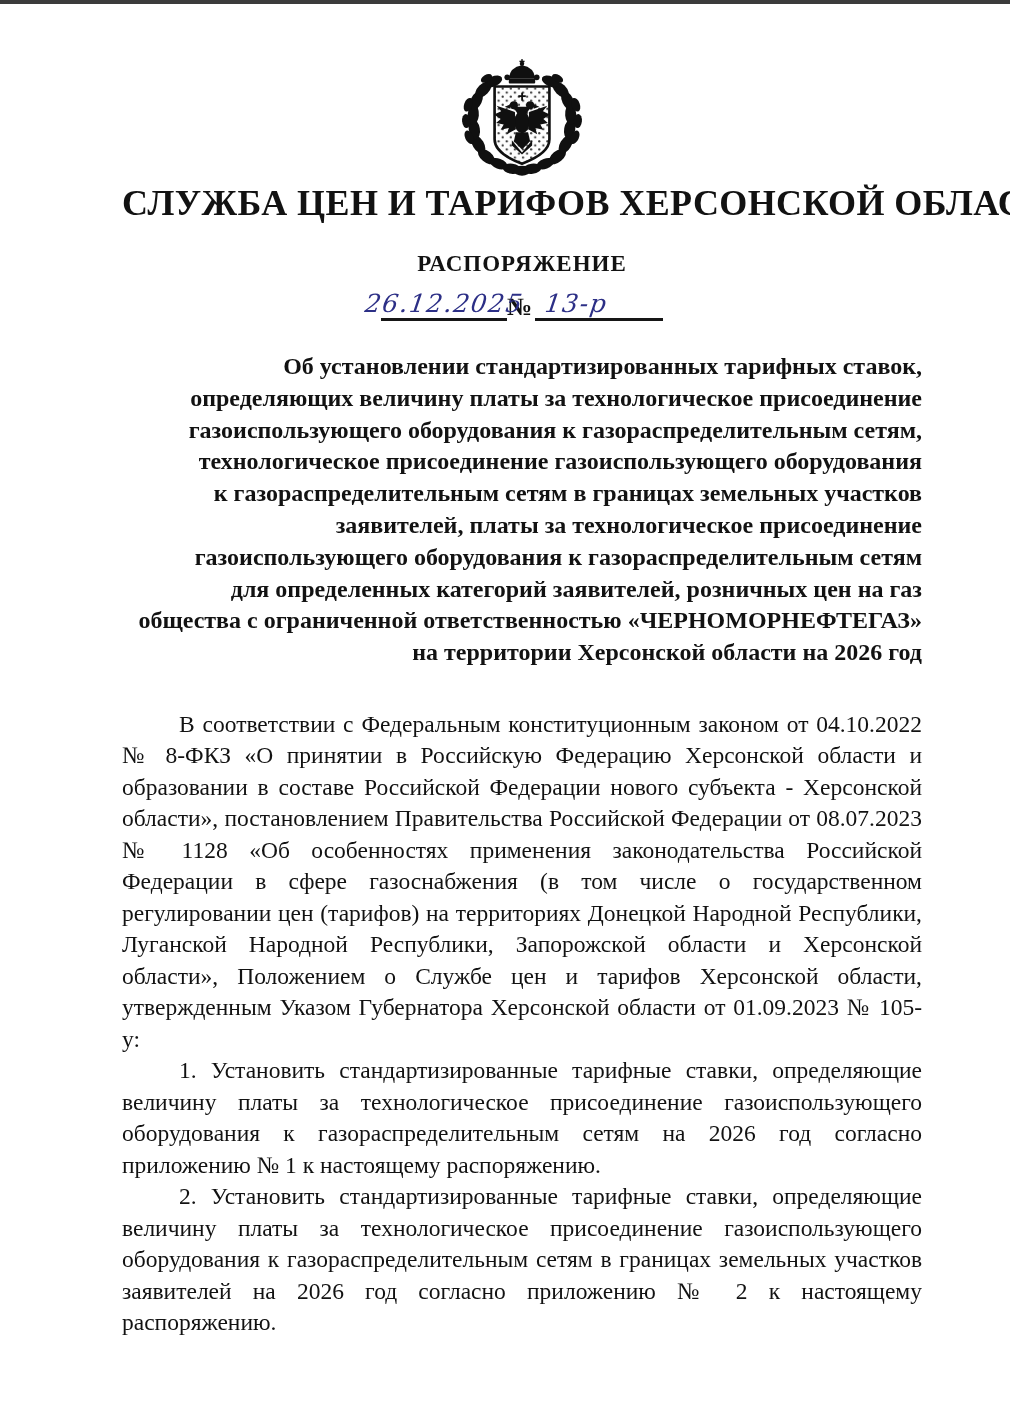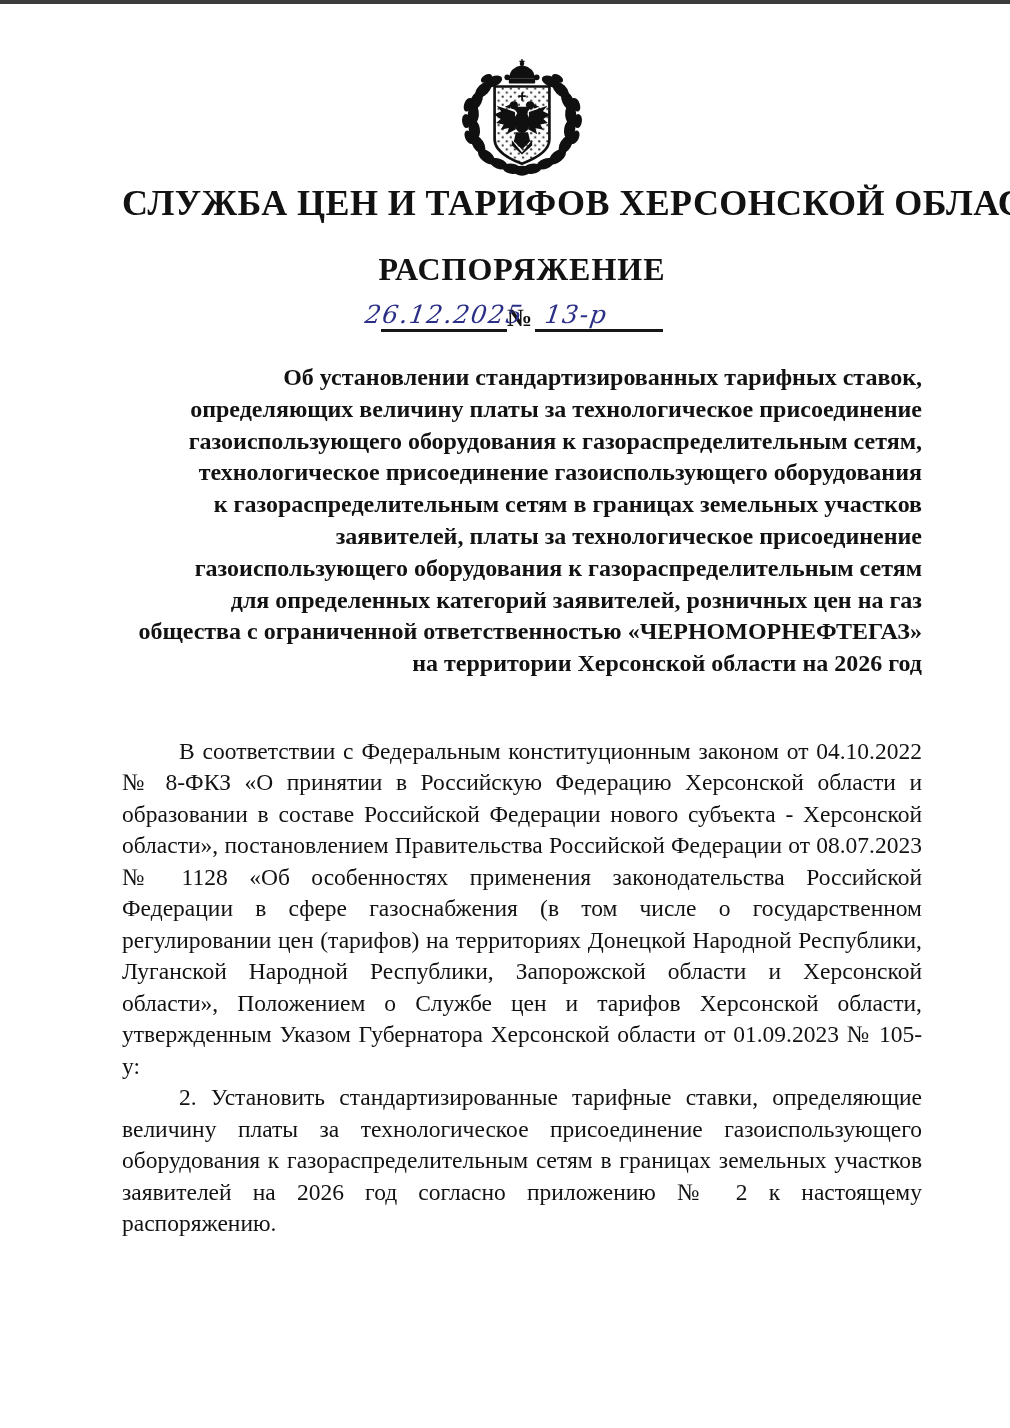--- a/index.html
+++ b/index.html
@@ -38,21 +38,21 @@
     text-align: right;
     font-weight: bold;
     font-size: 36px;
     letter-spacing: 0.4px;
     white-space: nowrap;
   }
   .doc-type {
     margin-top: 27px;
     text-align: center;
     font-weight: bold;
-    font-size: 32px;
+    font-size: 23px;
     letter-spacing: 1px;
   }
   .req-row {
     margin-top: 2px;
     display: flex;
     justify-content: center;
     align-items: flex-end;
     height: 42px;
   }
   .u-line {
@@ -84,21 +84,21 @@
   }
   .subject {
     margin-top: 30px;
     text-align: right;
     font-weight: bold;
     font-size: 24px;
     line-height: 31.8px;
     white-space: pre-line;
   }
   .body-text {
-    margin-top: 56px;
+    margin-top: 40px;
     font-size: 23.5px;
     line-height: 31.5px;
     text-align: justify;
   }
   .body-text p {
     margin: 0;
     text-indent: 57px;
   }
   .emblem-wrap svg { display: inline-block; }
 </style>
@@ -204,16 +204,17 @@
 технологическое присоединение газоиспользующего оборудования
 к газораспределительным сетям в границах земельных участков
 заявителей, платы за технологическое присоединение
 газоиспользующего оборудования к газораспределительным сетям
 для определенных категорий заявителей, розничных цен на газ
 общества с ограниченной ответственностью «ЧЕРНОМОРНЕФТЕГАЗ»
 на территории Херсонской области на 2026 год</div>
 
   <div class="body-text">
     <p>В соответствии с Федеральным конституционным законом от 04.10.2022 № 8-ФКЗ «О принятии в Российскую Федерацию Херсонской области и образовании в составе Российской Федерации нового субъекта - Херсонской области», постановлением Правительства Российской Федерации от 08.07.2023 № 1128 «Об особенностях применения законодательства Российской Федерации в сфере газоснабжения (в том числе о государственном регулировании цен (тарифов) на территориях Донецкой Народной Республики, Луганской Народной Республики, Запорожской области и Херсонской области», Положением о Службе цен и тарифов Херсонской области, утвержденным Указом Губернатора Херсонской области от 01.09.2023 № 105-у:</p>
+    <p>1. Установить стандартизированные тарифные ставки, определяющие величину платы за технологическое присоединение газоиспользующего оборудования к газораспределительным сетям на 2026 год согласно приложению № 1 к настоящему распоряжению.</p>
     <p>2. Установить стандартизированные тарифные ставки, определяющие величину платы за технологическое присоединение газоиспользующего оборудования к газораспределительным сетям в границах земельных участков заявителей на 2026 год согласно приложению № 2 к настоящему распоряжению.</p>
   </div>
 
 </div>
 
 </body></html>

